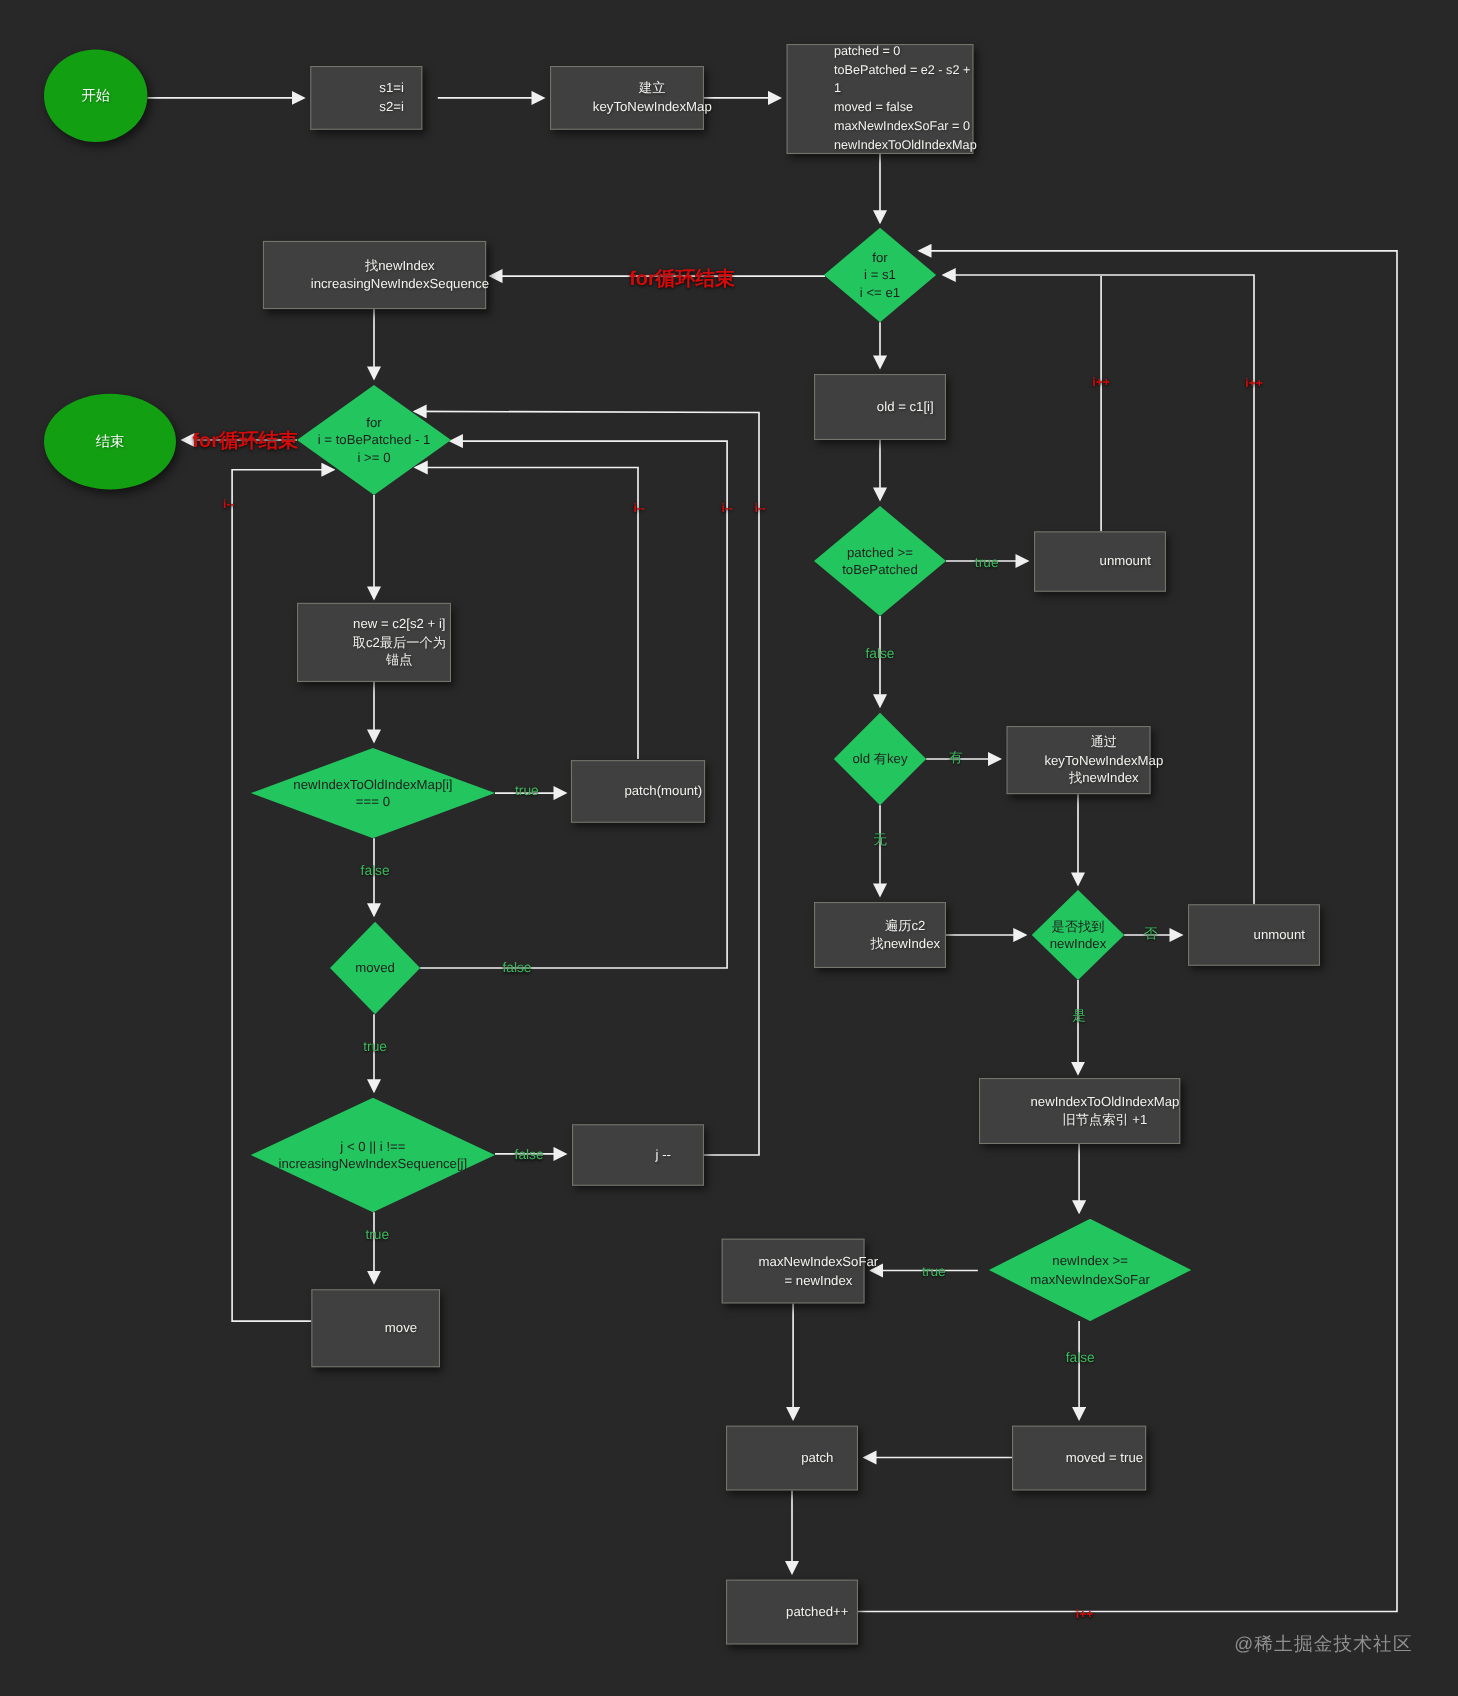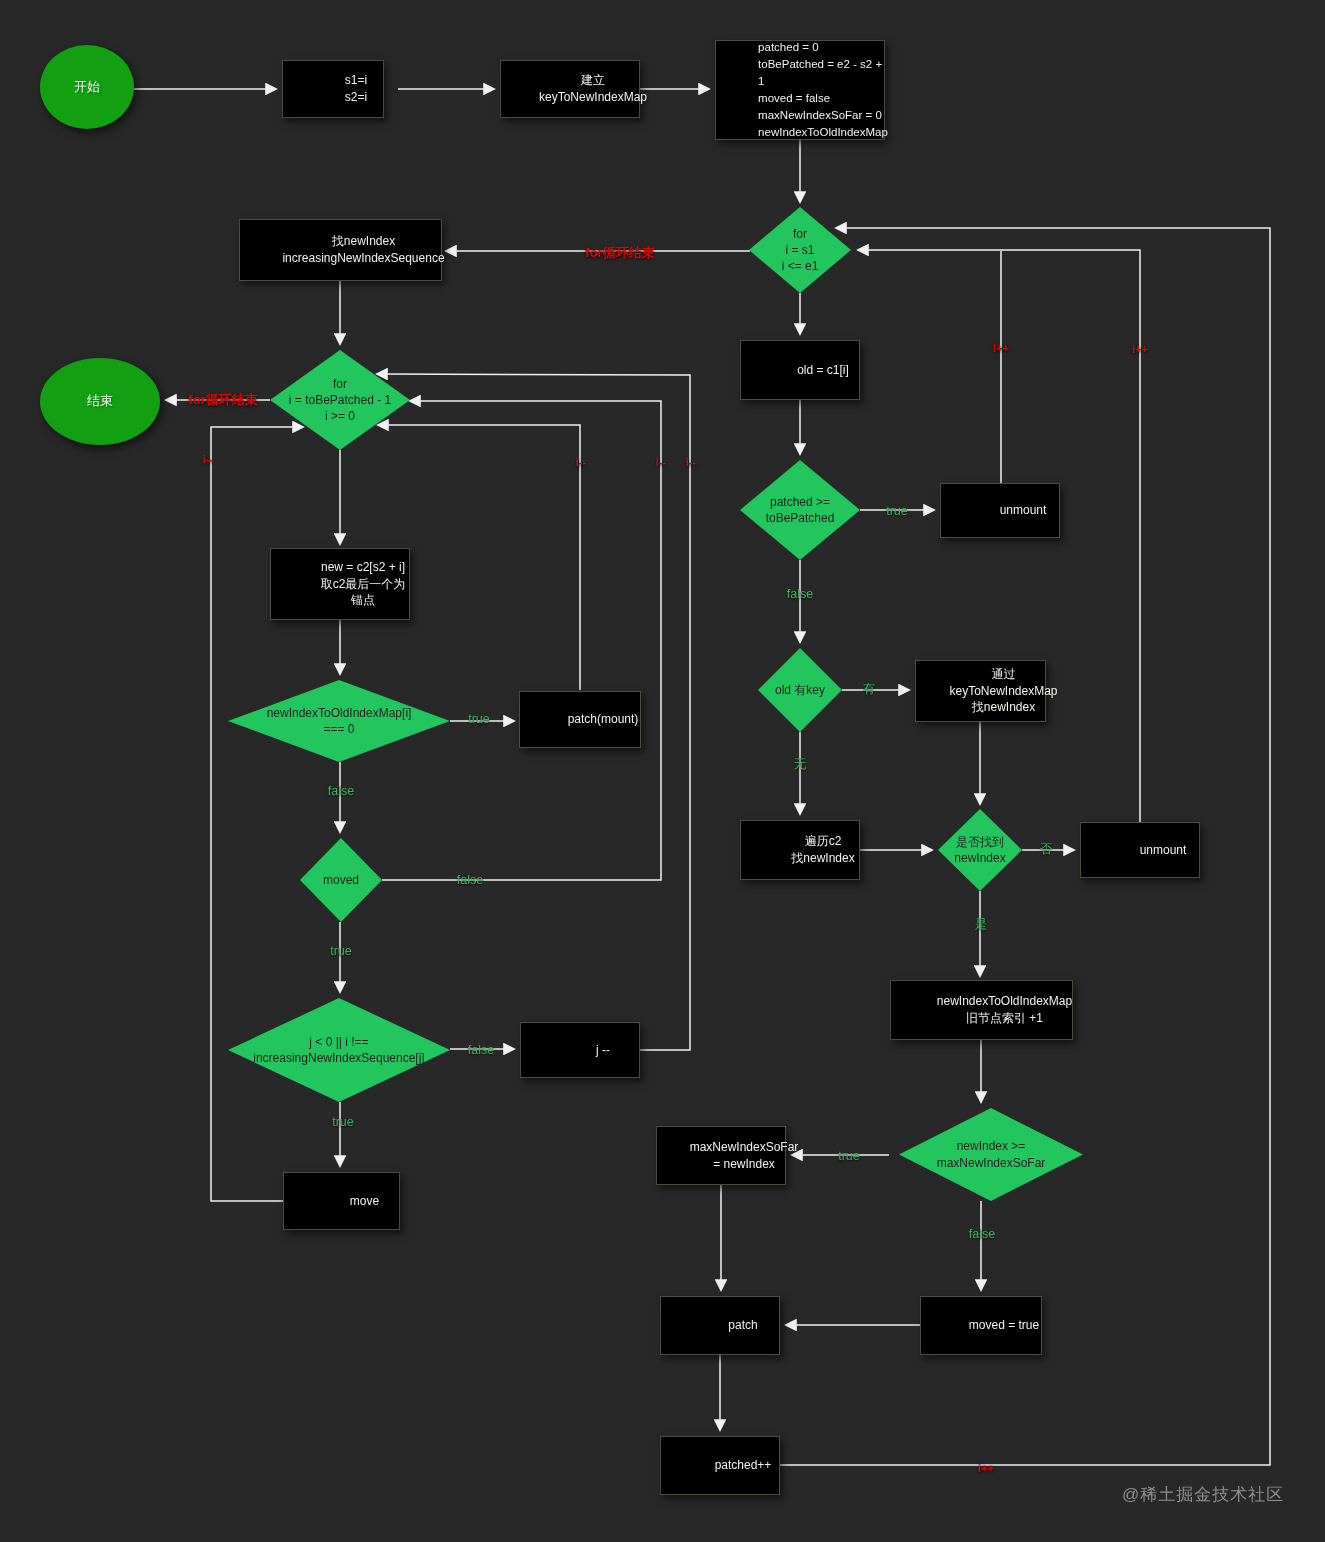--- a/index.html
+++ b/index.html
@@ -6,21 +6,21 @@
   #canvas{
     position:relative;width:1325px;height:1542px;background:#282828;overflow:hidden;
     font-family:"Liberation Sans","DejaVu Sans",sans-serif;
   }
   #edges{position:absolute;left:0;top:0;width:1325px;height:1542px;}
   .node{
     position:absolute;display:flex;align-items:center;justify-content:center;
     text-align:center;box-sizing:border-box;
   }
   .rect{
-    background:#000000;border:1px solid rgba(205,220,190,.35);
+    background:#404040;border:1px solid rgba(205,220,190,.35);
     box-shadow:3px 4px 7px rgba(0,0,0,.55);color:#f2f2ee;padding-left:46px;
   }
   .diamond{
     background:#22c55e;clip-path:polygon(50% 0,100% 50%,50% 100%,0 50%);
     color:#1f1f1f;filter:drop-shadow(3px 3px 4px rgba(0,0,0,.5));
   }
   .ellipse{
     background:#12a012;border-radius:50%;color:#fff;
     box-shadow:3px 4px 9px rgba(0,0,0,.55);
   }
@@ -28,21 +28,21 @@
     white-space:pre-line;font-size:12px;line-height:1.4;
     text-shadow:1px 1px 2px rgba(0,0,0,.35);
   }
   .diamond .node-label{text-shadow:none;line-height:1.35;}
   .ellipse .node-label{font-size:13px;}
   .init-label{text-align:left;font-size:11.5px;line-height:1.47;}
   .elabel{
     position:absolute;transform:translate(-50%,-50%);font-size:12.5px;white-space:nowrap;
   }
   .green{color:#3db75c;text-shadow:0 1px 2px rgba(0,0,0,.8);}
-  .red{color:#d40909;font-weight:bold;text-shadow:0 1px 3px rgba(0,0,0,.95);font-size:13px;}
+  .red{color:#d40909;font-weight:bold;text-shadow:0 1px 3px rgba(0,0,0,.95);font-size:18px;}
   .tiny{font-size:11px;}
   #watermark{
     position:absolute;left:1122px;top:1483px;color:#8f8f8f;font-size:17px;
     letter-spacing:1px;
   }
 </style>
 </head>
 <body>
 
 <div id="canvas">
@@ -198,21 +198,21 @@
   <div class="node diamond" style="left:300px;top:838px;width:82px;height:84px;">
     <span class="node-label">moved</span>
   </div>
   <div class="node diamond" style="left:228px;top:998px;width:222px;height:104px;">
     <span class="node-label">j &lt; 0 || i !==
 increasingNewIndexSequence[j]</span>
   </div>
   <div class="node rect" style="left:520px;top:1022px;width:120px;height:56px;">
     <span class="node-label">j --</span>
   </div>
-  <div class="node rect" style="left:283px;top:1172px;width:117px;height:58px;">
+  <div class="node rect" style="left:283px;top:1172px;width:117px;height:71px;">
     <span class="node-label">move</span>
   </div>
 
   <span class="elabel green" style="left:897px;top:511px;">true</span>
   <span class="elabel green" style="left:800px;top:594px;">false</span>
   <span class="elabel green" style="left:869px;top:689px;">有</span>
   <span class="elabel green" style="left:800px;top:764px;">无</span>
   <span class="elabel green" style="left:1046px;top:849px;">否</span>
   <span class="elabel green" style="left:981px;top:924px;">是</span>
   <span class="elabel green" style="left:849px;top:1156px;">true</span>

